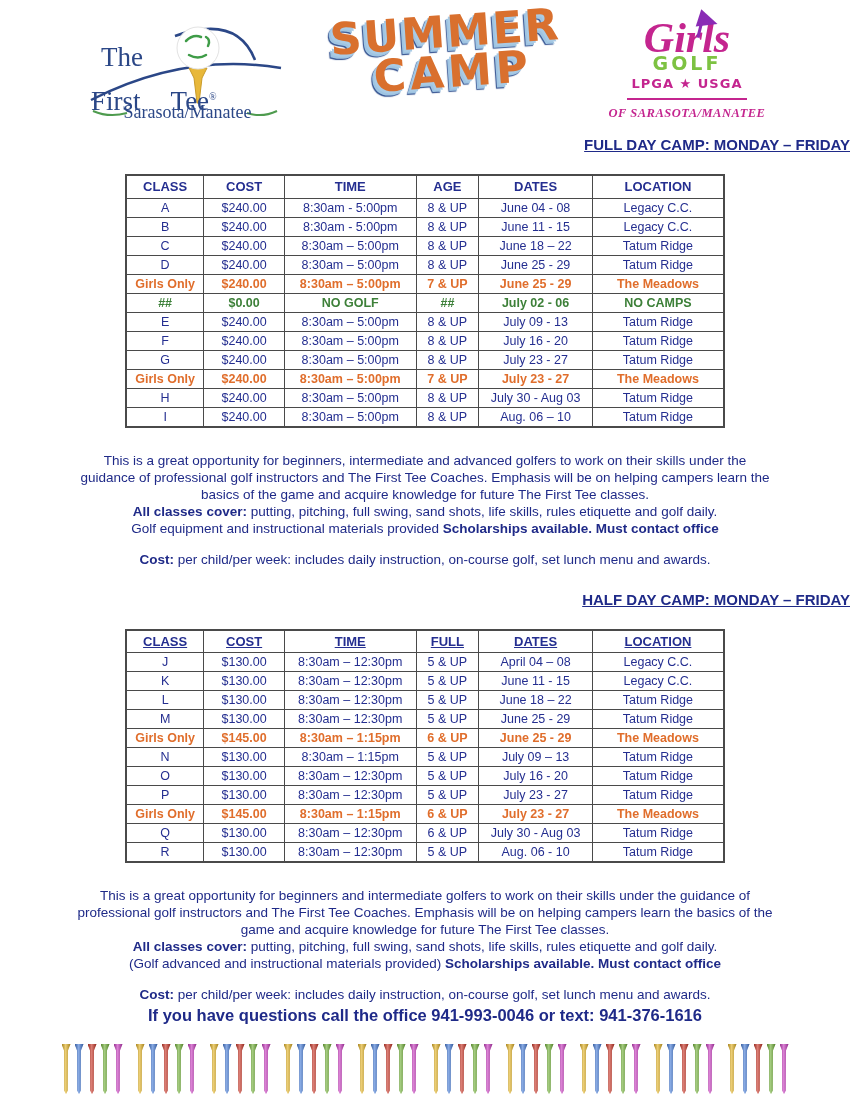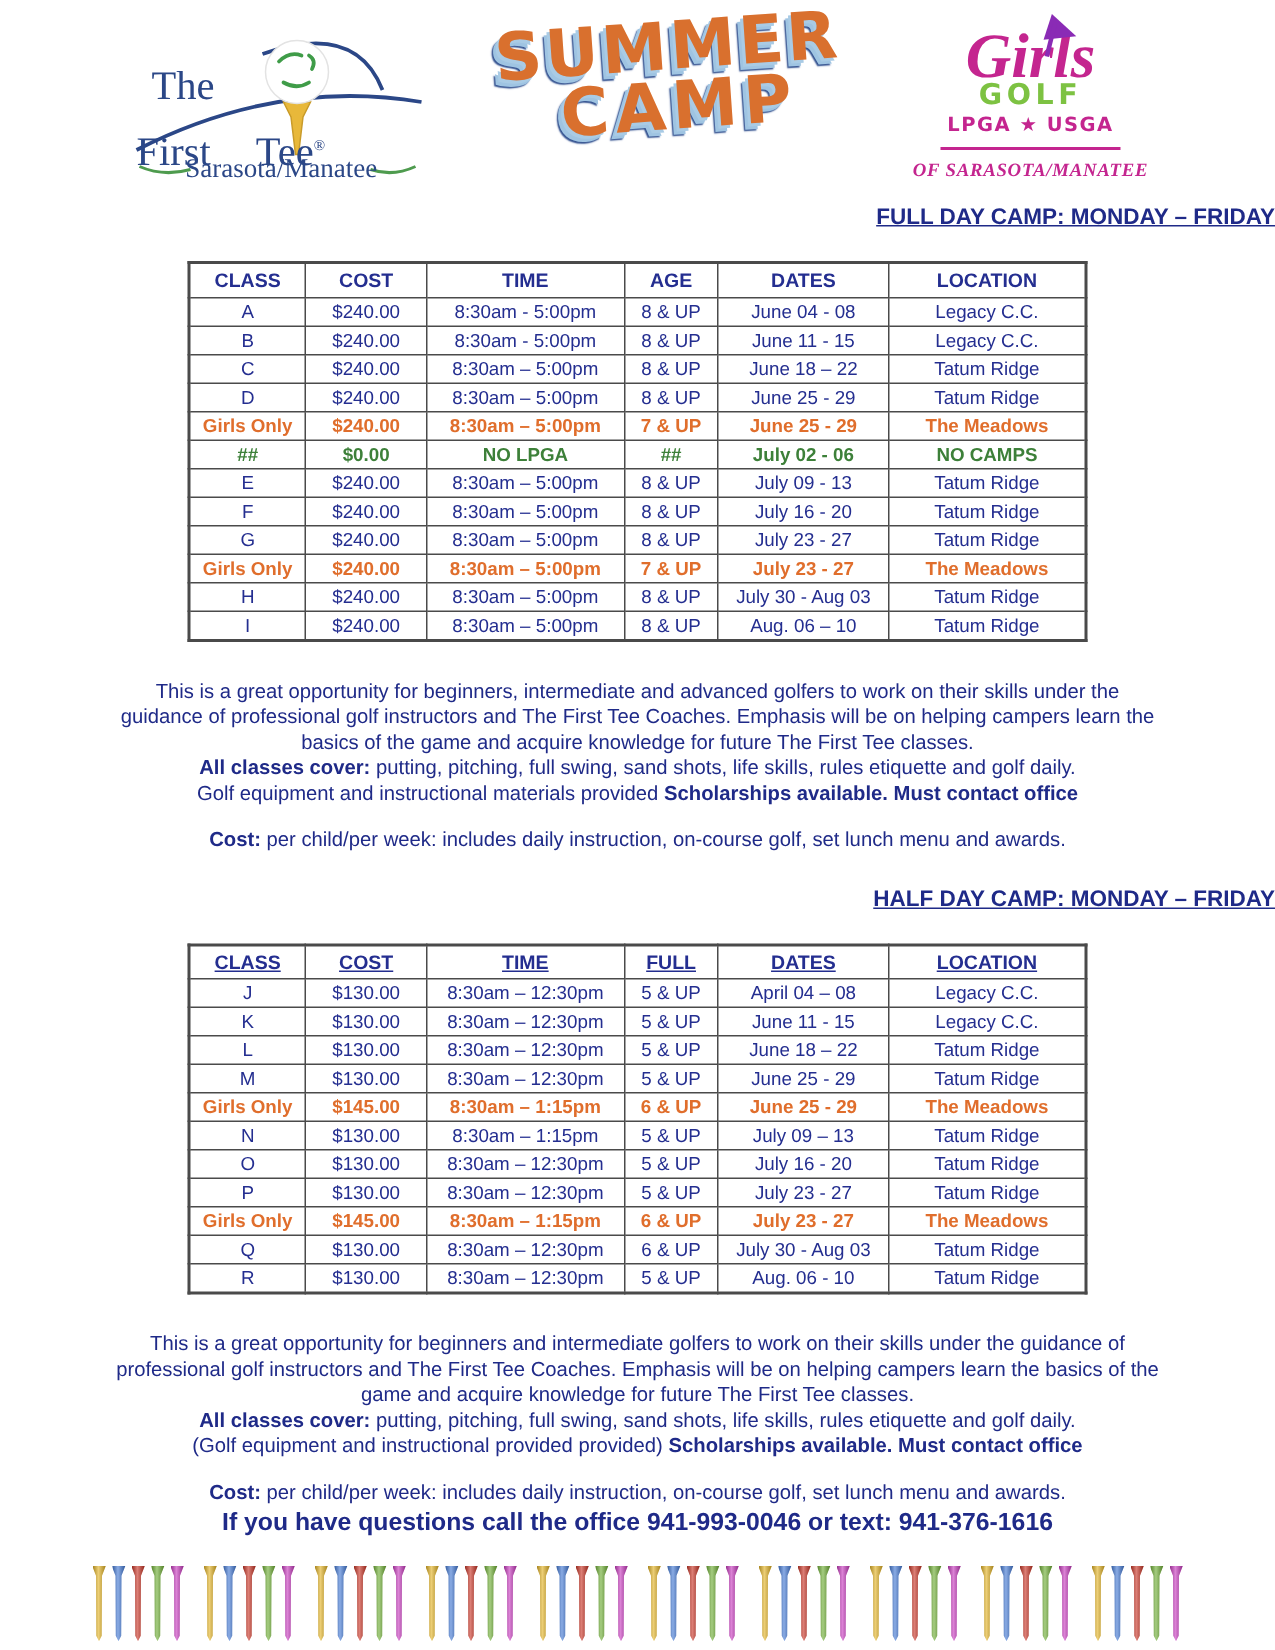--- a/index.html
+++ b/index.html
@@ -189,21 +189,21 @@
           <td>Girls Only</td>
           <td>$240.00</td>
           <td>8:30am – 5:00pm</td>
           <td>7 &amp; UP</td>
           <td>June 25 - 29</td>
           <td>The Meadows</td>
         </tr>
         <tr class="green">
           <td>##</td>
           <td>$0.00</td>
-          <td>NO LPGA</td>
+          <td>NO GOLF</td>
           <td>##</td>
           <td>July 02 - 06</td>
           <td>NO CAMPS</td>
         </tr>
         <tr class="normal">
           <td>E</td>
           <td>$240.00</td>
           <td>8:30am – 5:00pm</td>
           <td>8 &amp; UP</td>
           <td>July 09 - 13</td>
@@ -371,21 +371,21 @@
           <td>5 &amp; UP</td>
           <td>Aug. 06 - 10</td>
           <td>Tatum Ridge</td>
         </tr>
       </tbody>
     </table>
 
   <p class="notes">
     <span>This is a great opportunity for beginners and intermediate golfers to work on their skills under the guidance of professional golf instructors and The First Tee Coaches.  Emphasis will be on helping campers learn the basics of the game and acquire knowledge for future The First Tee classes.</span><br>
     <b>All classes cover:</b><span>  putting, pitching, full swing, sand shots, life skills, rules etiquette and golf daily.</span><br>
-    <span>(Golf equipment and instructional provided provided) </span><b>Scholarships available. Must contact office</b>
+    <span>(Golf advanced and instructional materials provided) </span><b>Scholarships available. Must contact office</b>
   </p>
 
   <p class="cost-line">
     <b>Cost:</b><span>  per child/per week:  includes daily instruction, on-course golf, set lunch menu and awards.</span>
   </p>
 
   <p class="questions">If you have questions call the office 941-993-0046 or text: 941-376-1616</p>
 
   <div class="tees">
       <div class="tee-group">

